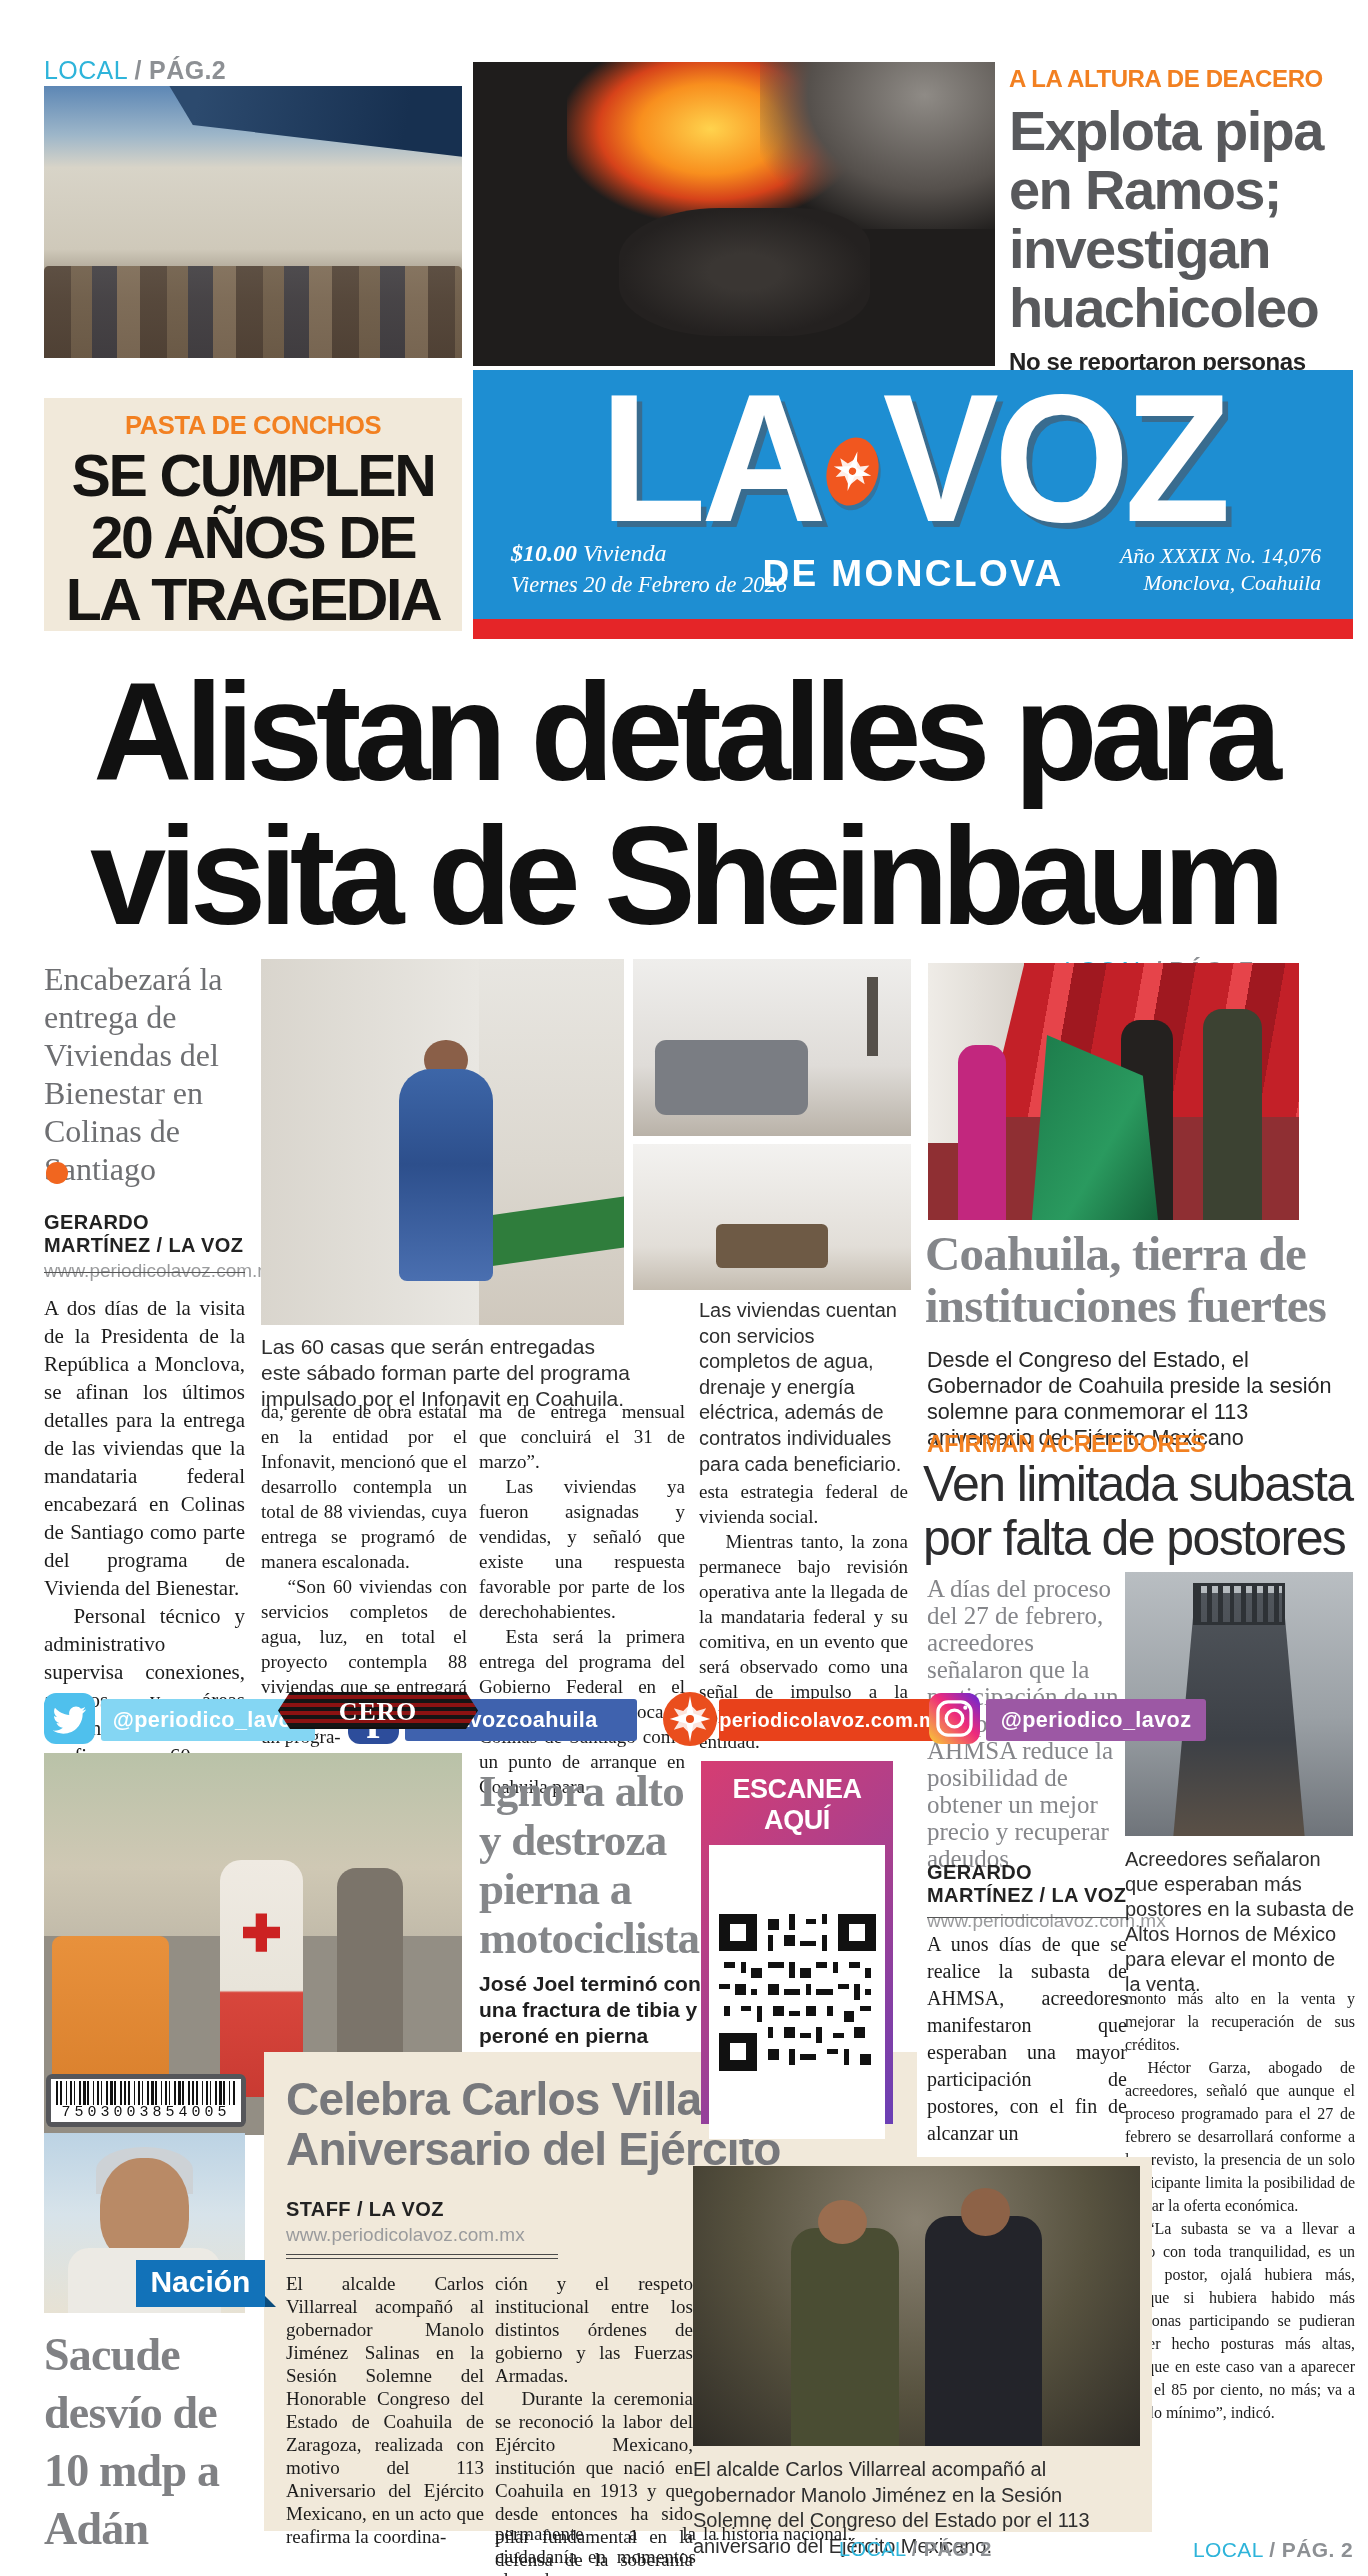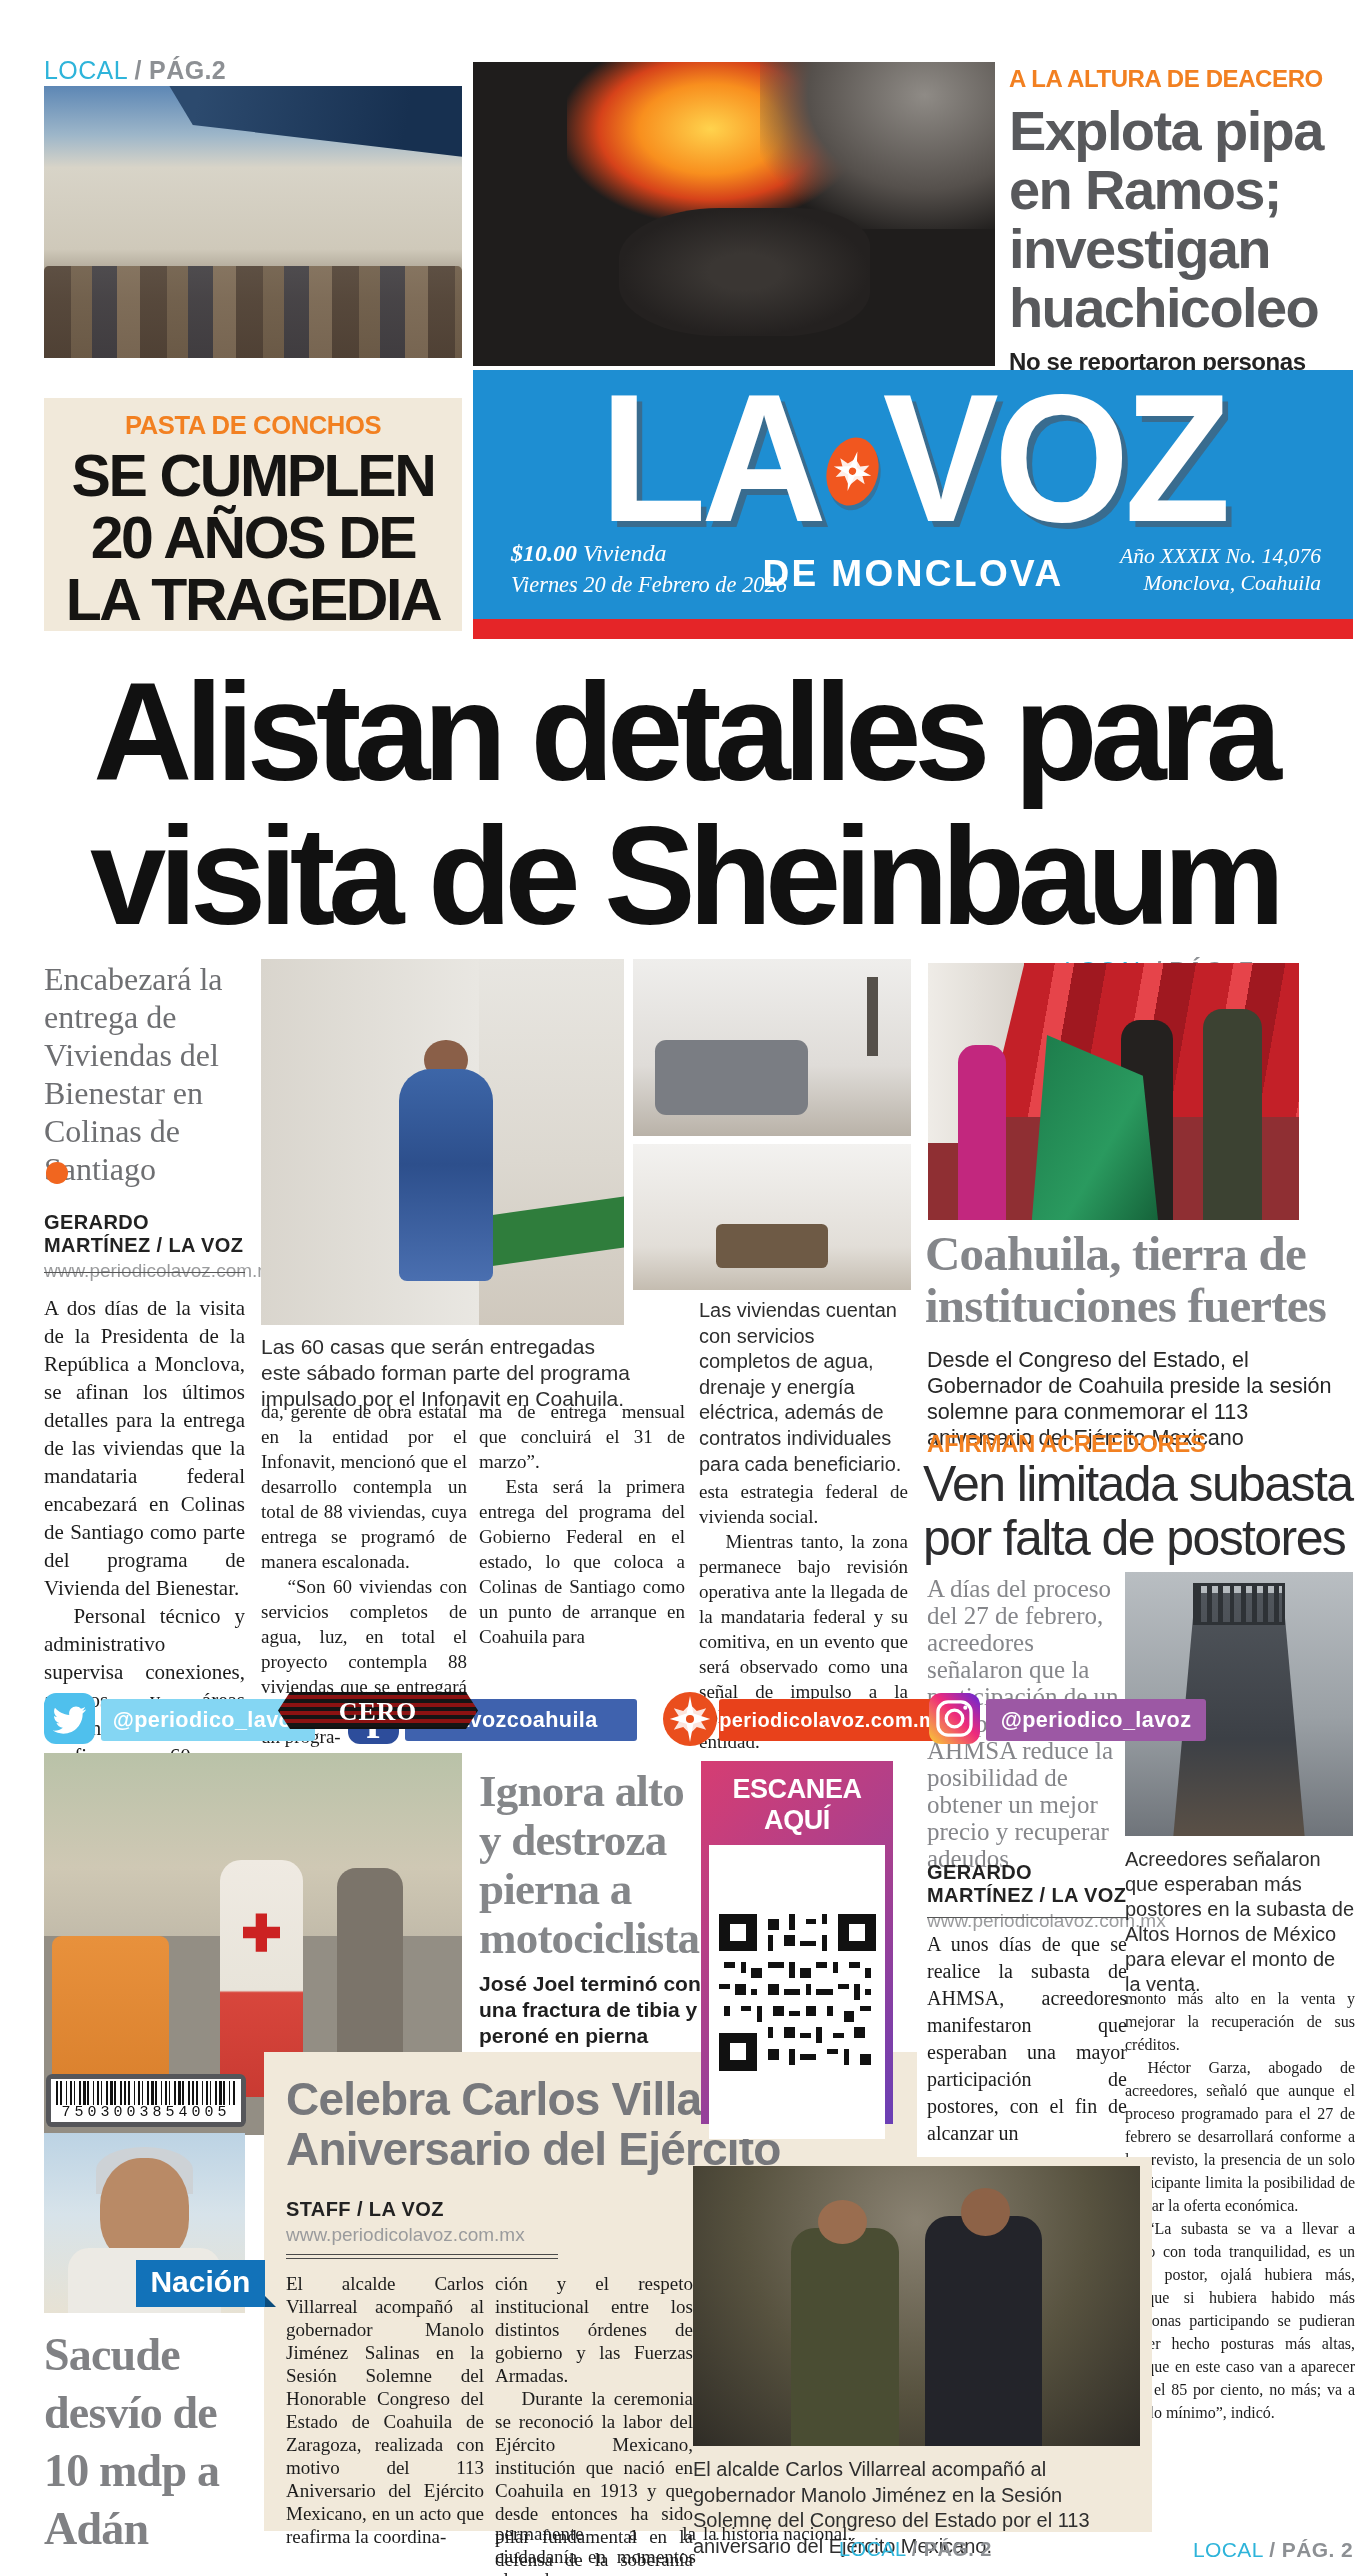--- a/index.html
+++ b/index.html
@@ -313,20 +313,21 @@
     <div class="table"></div>
   </div>
 
   <div class="abs caption" id="caption1">Las 60 casas que serán entregadas este sábado forman parte del programa impulsado por el Infonavit en Coahuila.</div>
   <div class="abs body-col" id="lead-col2">
     <p>da, gerente de obra estatal en la entidad por el Infonavit, mencionó que el desarrollo contempla un total de 88 viviendas, cuya entrega se programó de manera escalonada.</p>
     <p>“Son 60 viviendas con servicios completos de agua, luz, en total el proyecto contempla 88 viviendas que se entregará de manera escalonada con un progra-</p>
   </div>
   <div class="abs body-col" id="lead-col3">
     <p>ma de entrega mensual que concluirá el 31 de marzo”.</p>
+    <p>Las viviendas ya fueron asignadas y vendidas, y señaló que existe una respuesta favorable por parte de los derechohabientes.</p>
     <p>Esta será la primera entrega del programa del Gobierno Federal en el estado, lo que coloca a Colinas de Santiago como un punto de arranque en Coahuila para</p>
   </div>
   <div class="abs caption" id="caption2">Las viviendas cuentan con servicios completos de agua, drenaje y energía eléctrica, además de contratos individuales para cada beneficiario.</div>
   <div class="abs body-col" id="lead-col4">
     <p>esta estrategia federal de vivienda social.</p>
     <p>Mientras tanto, la zona permanece bajo revisión operativa ante la llegada de la mandataria federal y su comitiva, en un evento que será observado como una señal de impulso a la política de vivienda en la entidad.</p>
   </div>
 
   <div class="abs section-label" id="local7-label">
     <span class="sec">LOCAL</span>

